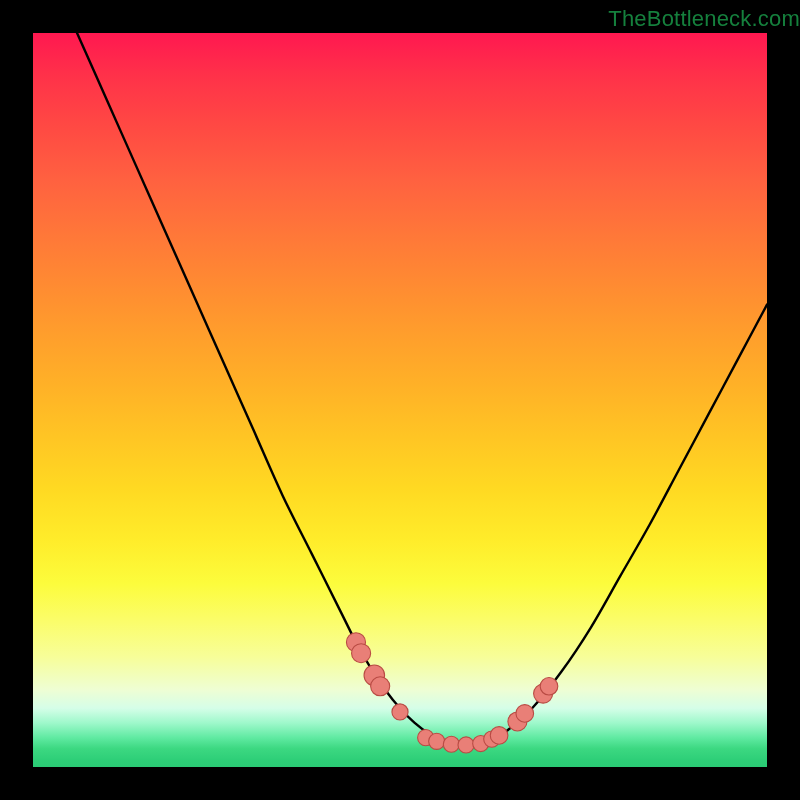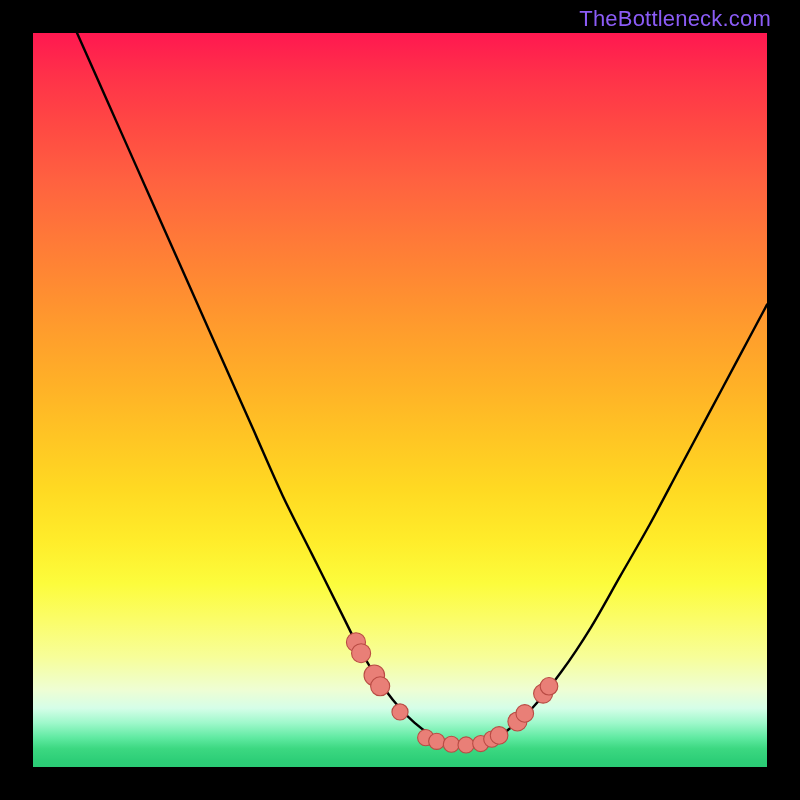--- a/index.html
+++ b/index.html
@@ -55,22 +55,22 @@
     position: absolute;
     top: 0;
     left: 0;
     width: 734px;
     height: 734px;
     pointer-events: none;
   }
   .watermark {
     position: absolute;
     top: 6px;
-    right: 29px;
-    color: #8b5cf6;
+    right: 0;
+    color: #15803d;
     font-size: 22px;
     font-weight: 400;
     letter-spacing: 0.2px;
   }
 </style>
 </head>
 <body>
 
 <div class="frame">
   <div class="plot">

